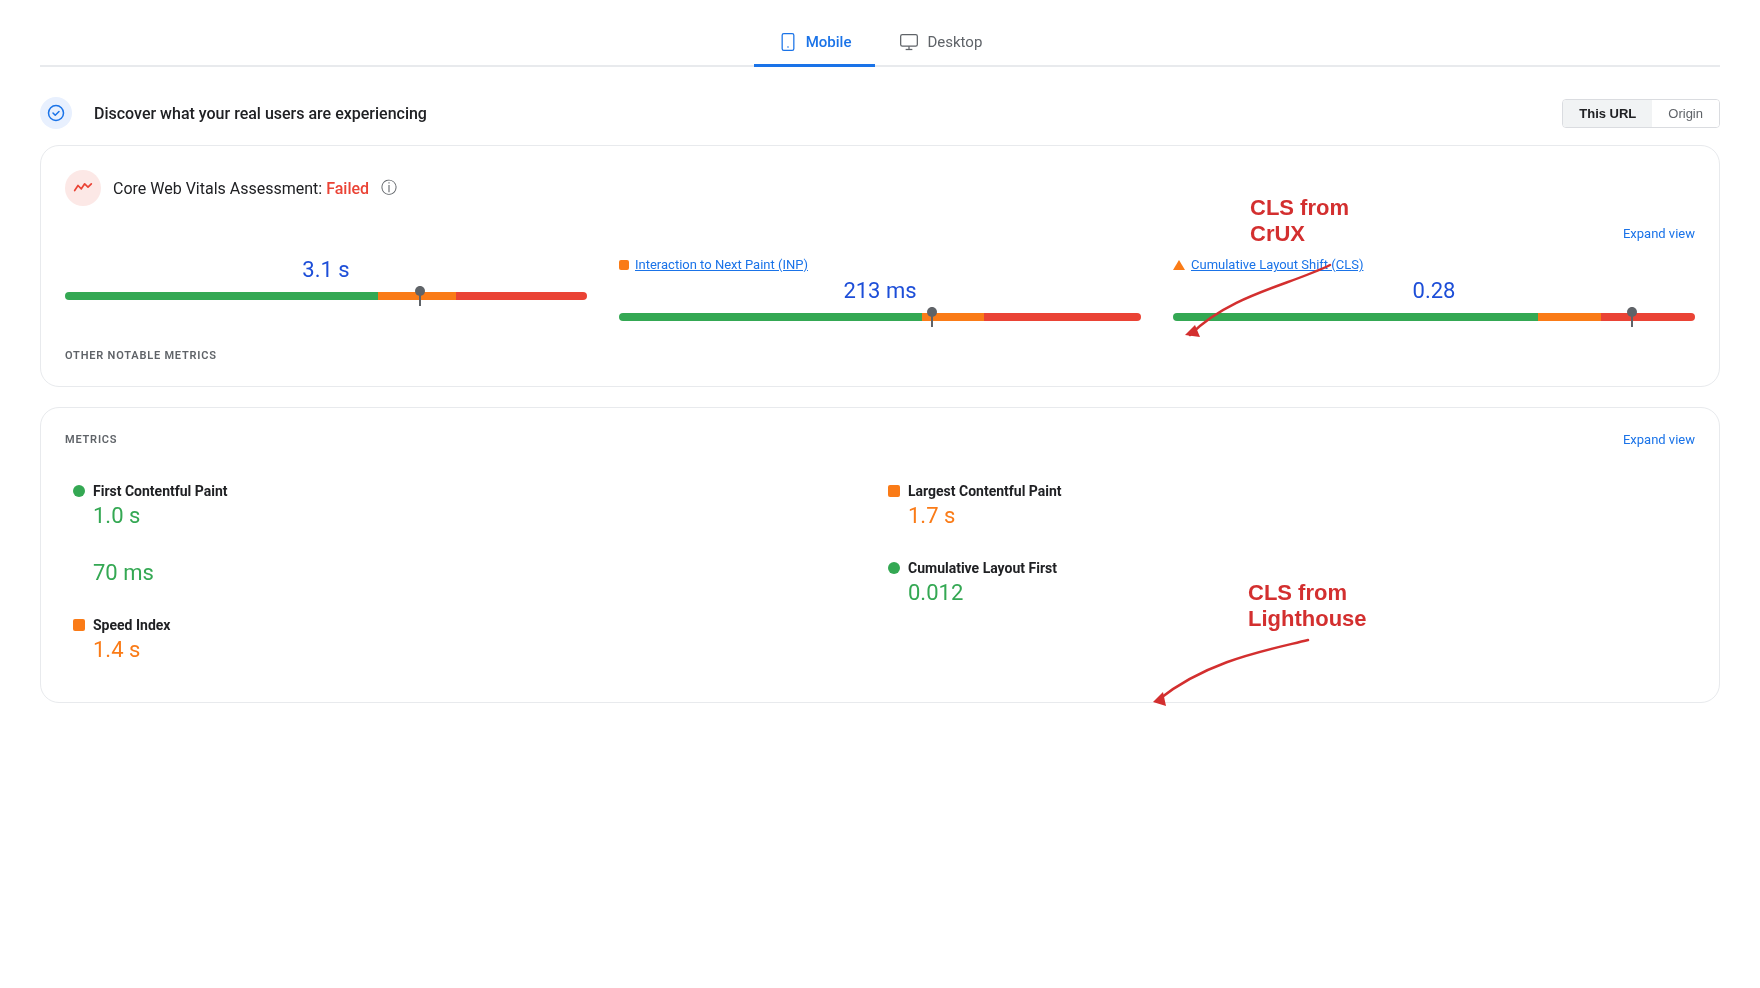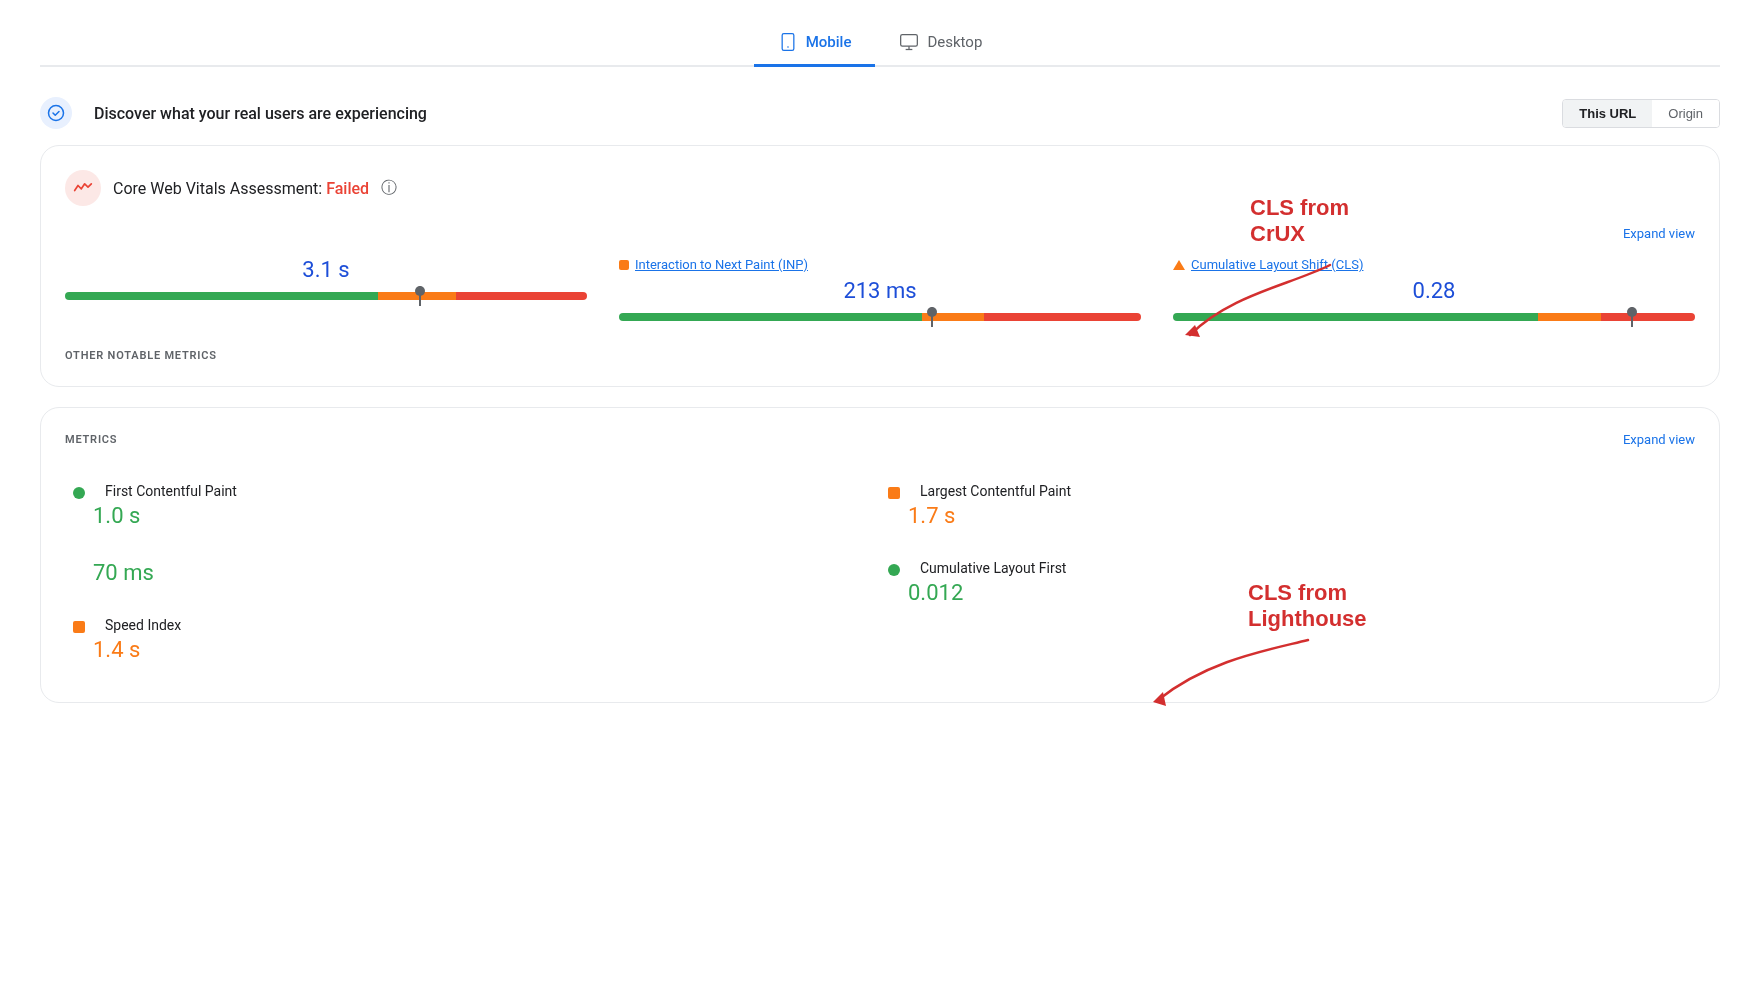--- a/index.html
+++ b/index.html
@@ -253,25 +253,26 @@
     .metrics-two-col {
       display: grid;
       grid-template-columns: 1fr 1fr;
       gap: 0;
     }
     .metric-row {
       padding: 16px 8px;
     }
     .metric-row-label {
       display: flex;
-      align-items: flex-end;
-      gap: 20px;
+      align-items: center;
+      gap: 8px;
       font-size: 14px;
       color: #202124;
       margin-bottom: 4px;
+      font-weight: bold;
     }
     .dot {
       width: 12px;
       height: 12px;
       border-radius: 50%;
       display: inline-block;
       flex-shrink: 0;
     }
     .dot.green { background: #34a853; }
     .dot-square {

